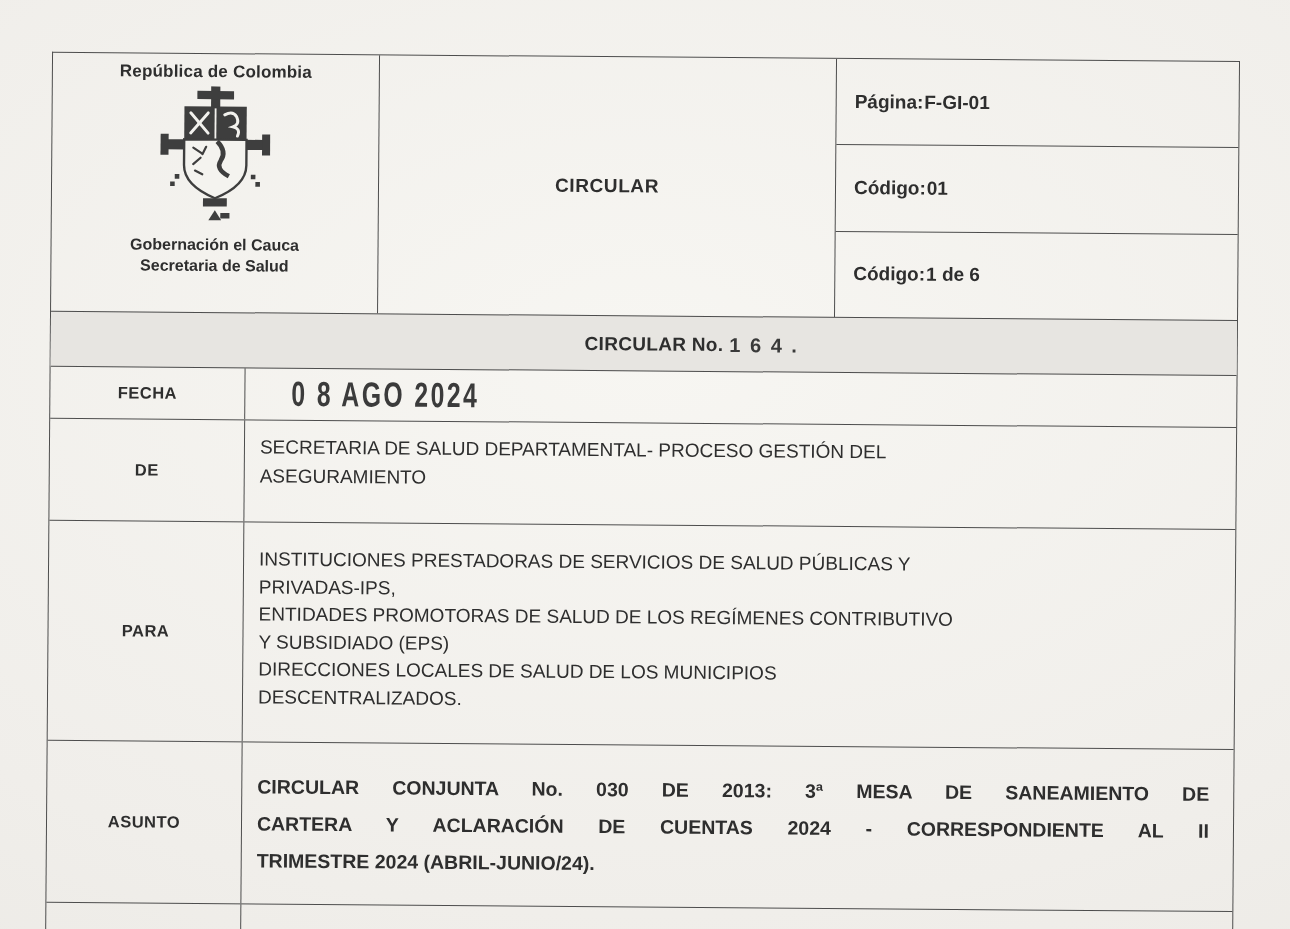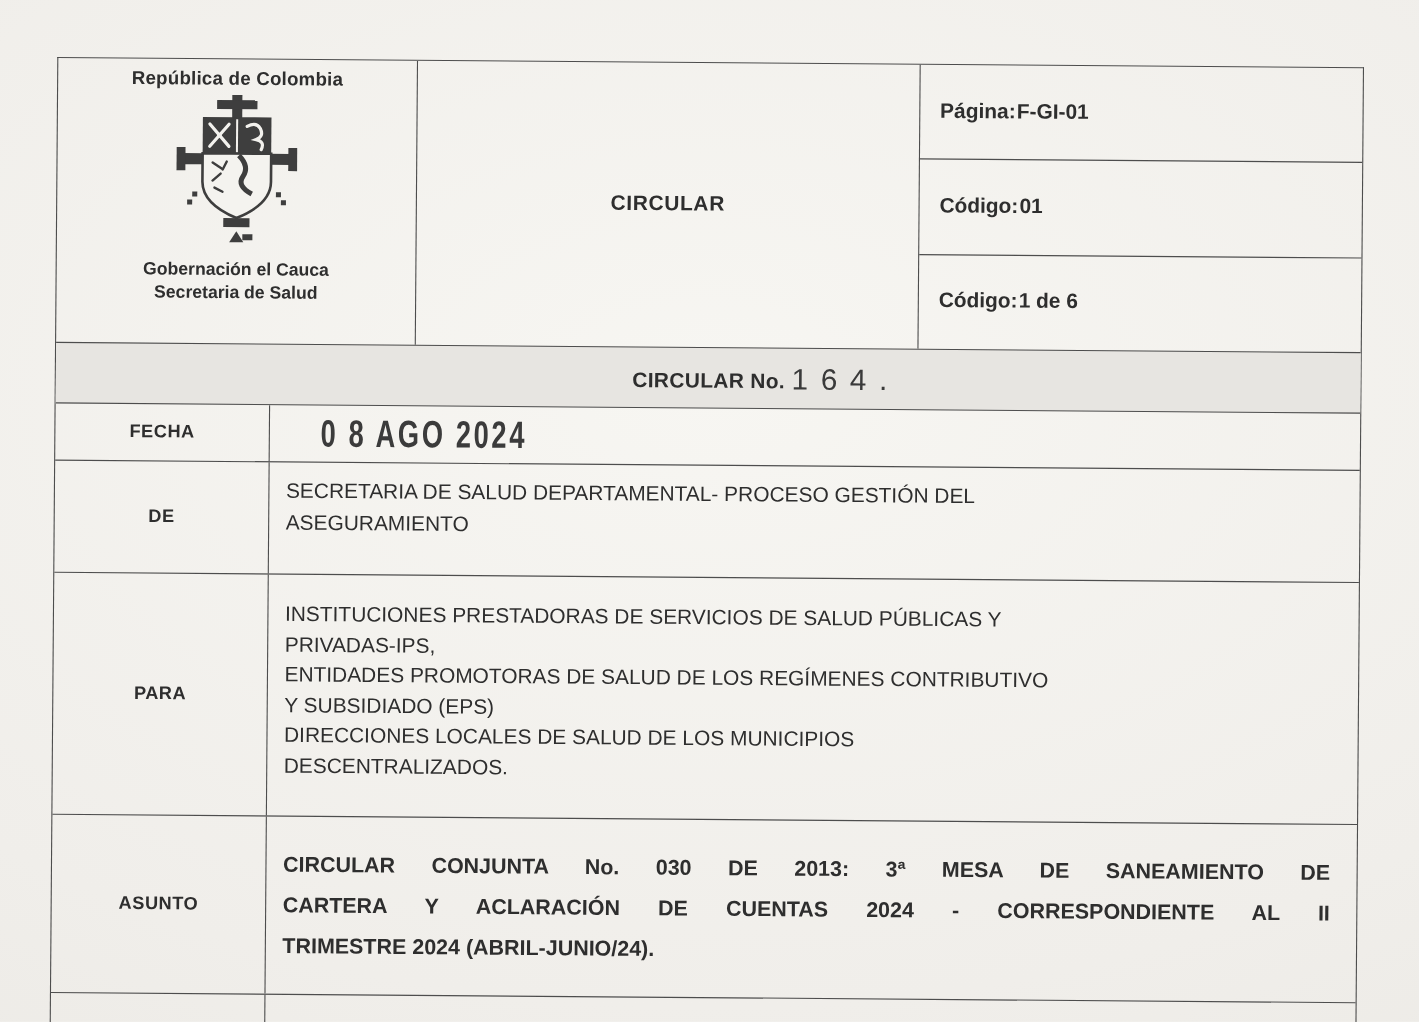--- a/index.html
+++ b/index.html
@@ -45,21 +45,21 @@
 
   
   .row-band{
     height:56px;border-top:1.6px solid #4d4d4d;border-bottom:1.6px solid #4d4d4d;
     background:#e7e5e1;
     display:flex;align-items:center;justify-content:center;
   }
   .band-inner{display:flex;align-items:baseline;transform:translateX(48px);}
   .band-label{font-weight:bold;font-size:19px;letter-spacing:.3px;}
   .band-number{
-    font-size:27px;font-weight:400;color:#3a3a3a;letter-spacing:2px;
+    font-size:20px;font-weight:700;color:#3a3a3a;letter-spacing:2px;
     margin-left:6px;white-space:pre;transform:translateY(1px);display:inline-block;
   }
 
   
   .lrow{display:grid;grid-template-columns:195px 1fr;border-bottom:1.6px solid #4d4d4d;}
   .label-cell{
     display:flex;align-items:center;justify-content:center;
     font-weight:bold;font-size:16.5px;letter-spacing:.5px;
     border-right:1.6px solid #4d4d4d;
   }

